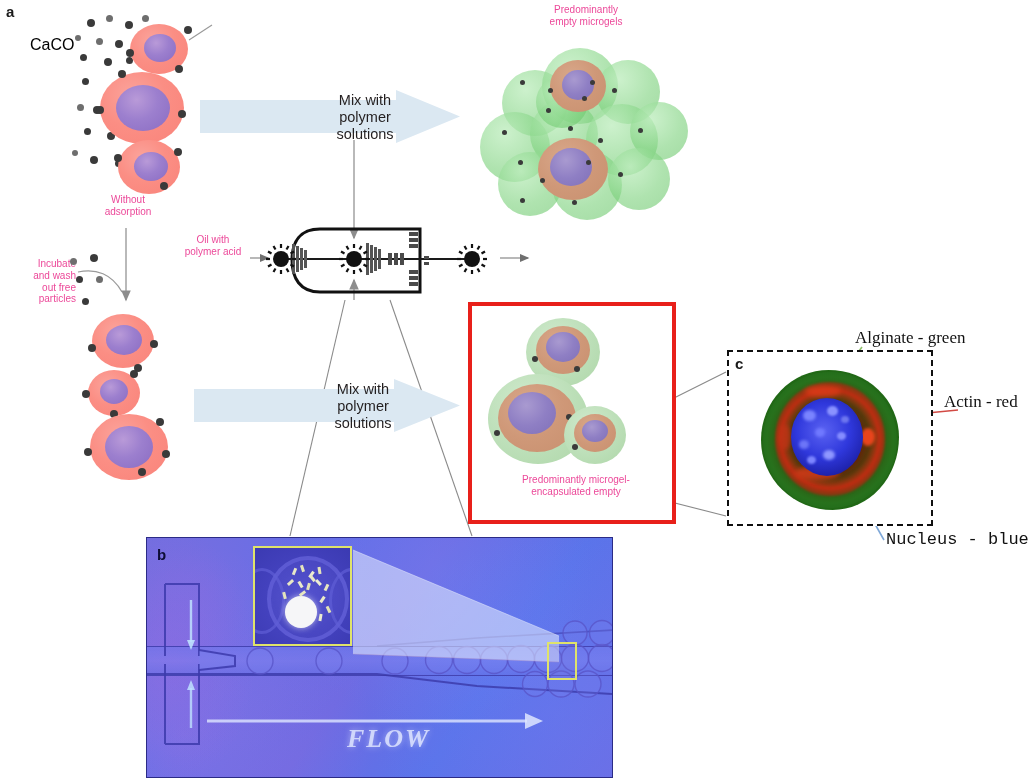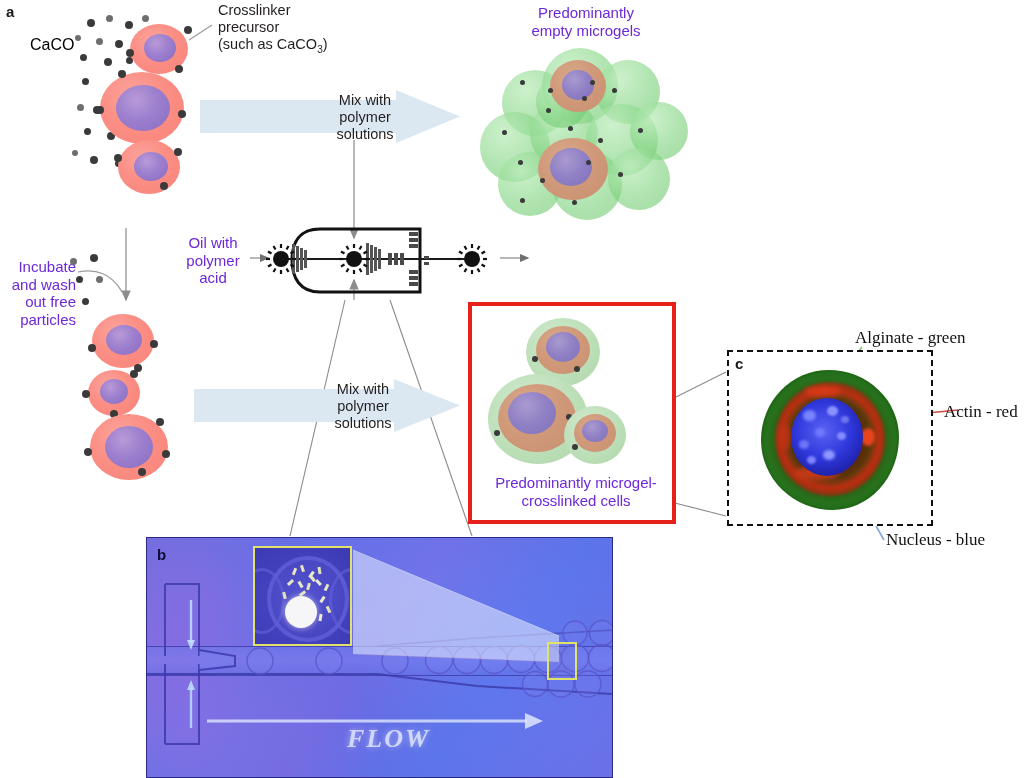--- a/index.html
+++ b/index.html
@@ -18,22 +18,22 @@
   .abs { position: absolute; }
 
   
   .panel-letter {
     font-weight: bold;
     font-size: 15px;
     color: #1a1a1a;
     line-height: 1;
   }
   .cap {
-    font-size: 15px;
-    color: #6d28d9;
+    font-size: 10px;
+    color: #ec4899;
     line-height: 1.18;
     text-align: center;
     white-space: pre-line;
   }
   .cap-left { text-align: right; }
   .serif-label {
     font-family: "Liberation Serif", serif;
     font-size: 17px;
     color: #111111;
     white-space: nowrap;
@@ -358,26 +358,23 @@
 
     <div class="cell" style="left:58px; top:130px; width:62px; height:54px;">
       <div class="cell-body" style="inset:0;"></div>
       <div class="cell-nuc" style="left:16px; top:12px; width:34px; height:29px;"></div>
     </div>
     <div class="dot" style="left:54px; top:144px; width:8px; height:8px;"></div>
     <div class="dot" style="left:114px; top:138px; width:8px; height:8px;"></div>
     <div class="dot" style="left:100px; top:172px; width:8px; height:8px;"></div>
   </div>
 
-
-  <div class="abs" style="left:218px; top:2px; width:120px; font-size:14.5px; color:#231f20; line-height:1.18;">
-    <span style="white-space:pre-line;">Crosslinker
-precursor
-(such as CaCO</span><sub style="font-size:10px;">3</sub><span>)</span>
-  </div>
+  <div class="abs cap" style="left:78px; top:194px; width:100px;">Without
+adsorption</div>
+
 
   <div class="abs cap cap-left" style="left:0px; top:258px; width:76px;">Incubate
 and wash
 out free
 particles</div>
 
   <div class="abs" style="left:62px; top:254px; width:60px; height:50px;">
     <div class="dot light" style="left:8px; top:4px; width:7px; height:7px;"></div>
     <div class="dot" style="left:28px; top:0px; width:8px; height:8px;"></div>
     <div class="dot" style="left:14px; top:22px; width:7px; height:7px;"></div>
@@ -477,21 +474,21 @@
       <div class="encap-nuc" style="left:22px; top:74px; width:48px; height:42px;"></div>
       <div class="dot" style="left:8px; top:112px; width:6px; height:6px;"></div>
       <div class="dot" style="left:80px; top:96px; width:6px; height:6px;"></div>
 
       <div class="encap-gel" style="left:78px; top:88px; width:62px; height:58px;"></div>
       <div class="encap-mem" style="left:88px; top:96px; width:42px; height:38px;"></div>
       <div class="encap-nuc" style="left:96px; top:102px; width:26px; height:22px;"></div>
       <div class="dot" style="left:86px; top:126px; width:6px; height:6px;"></div>
     </div>
     <div class="abs cap" style="left:4px; top:168px; width:200px;">Predominantly microgel-
-crosslinked cells</div>
+encapsulated empty</div>
   </div>
 
   <div id="dashed-box" style="left:727px; top:350px; width:206px; height:176px;">
     <div class="abs panel-letter" style="left:6px; top:4px;">c</div>
 
     <div class="abs" style="left:32px; top:18px; width:138px; height:140px;">
 
       <div class="abs" style="left:0; top:0; width:138px; height:140px; border-radius:49% 51% 48% 52% / 50% 48% 52% 50%;
            background: radial-gradient(circle at 50% 50%,
              #5a0f05 0%, #6b1505 26%, #59330a 38%,
@@ -523,22 +520,22 @@
       <div class="abs" style="left:54px; top:58px; width:10px; height:9px; border-radius:50%; background:#7079ff; filter:blur(1.4px);"></div>
       <div class="abs" style="left:76px; top:62px; width:9px; height:8px; border-radius:50%; background:#858dff; filter:blur(1.3px);"></div>
       <div class="abs" style="left:38px; top:70px; width:10px; height:9px; border-radius:50%; background:#6d76f8; filter:blur(1.4px);"></div>
       <div class="abs" style="left:62px; top:80px; width:12px; height:10px; border-radius:50%; background:#8f97ff; filter:blur(1.4px);"></div>
       <div class="abs" style="left:46px; top:86px; width:9px; height:8px; border-radius:50%; background:#7c85ff; filter:blur(1.3px);"></div>
       <div class="abs" style="left:80px; top:46px; width:8px; height:7px; border-radius:50%; background:#6e77ef; filter:blur(1.3px);"></div>
     </div>
   </div>
 
   <div class="abs serif-label" style="left:855px; top:328px;">Alginate - green</div>
-  <div class="abs serif-label" style="left:944px; top:402px;text-align:right;">Actin - red</div>
-  <div class="abs serif-label" style="left:886px; top:530px;">Nucleus - blue</div>
+  <div class="abs serif-label" style="left:944px; top:392px;text-align:right;">Actin - red</div>
+  <div class="abs serif-label" style="left:886px; top:530px;font-family:Liberation Mono, monospace;">Nucleus - blue</div>
 
   <div id="panel-b" style="left:146px; top:537px; width:467px; height:241px;">
     <div class="b-noise"></div>
 
     <div class="abs" style="left:-10px; top:-10px; width:120px; height:260px;
          background: radial-gradient(ellipse at 30% 50%, rgba(150,105,225,0.45) 0%, rgba(150,105,225,0) 70%);"></div>
 
     <div class="abs" style="left:0px; top:108px; width:467px; height:28px;
          background: linear-gradient(180deg, rgba(108,120,236,0.55) 0%, rgba(125,132,242,0.42) 50%, rgba(100,112,230,0.55) 100%);
          border-top:1.5px solid rgba(62,60,170,0.85); border-bottom:1.5px solid rgba(62,60,170,0.85);"></div>

